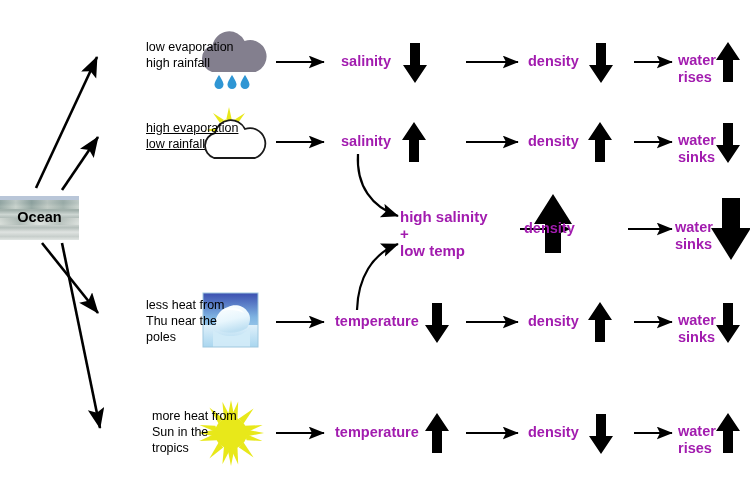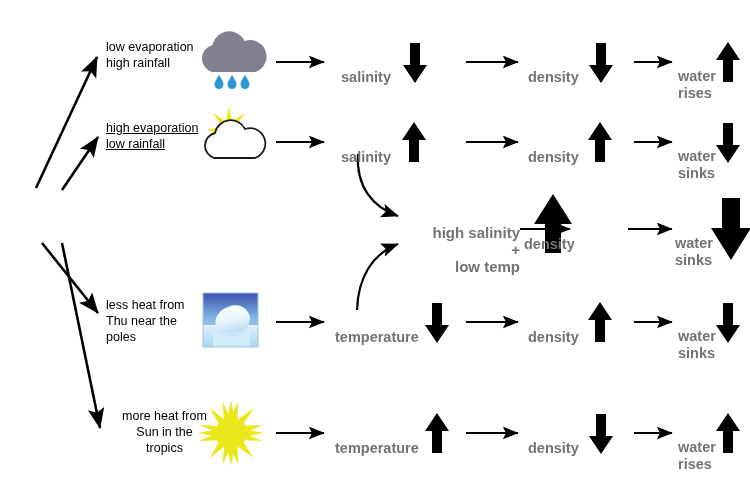--- a/index.html
+++ b/index.html
@@ -13,31 +13,31 @@
   #stage{position:absolute;left:0;top:0;width:750px;height:500px;}
   .abs{position:absolute;}
 
   
   .lbl{
     font-size:12.5px;
     color:#000;
     line-height:16px;
     font-weight:400;
     white-space:pre-line;
+    margin-left:40px;
   }
   .node{
     font-size:14.5px;
     font-weight:bold;
-    color:#737373;
+    color:#a21caf;
     line-height:17px;
     white-space:pre-line;
-    margin-top:16px;
   }
   .node.big{font-size:15px;}
-  .center{text-align:right;}
+  .center{text-align:left;}
 
   
   .ocean-img{
     width:79px;height:44px;
     background:
       linear-gradient(180deg,#b9c6d8 0%,#b9c6d8 9%,#8fa0a3 9%,#7f9496 16%,
         #b9c4bf 24%,#9eada8 32%,#cdd6d2 42%,#aab6b2 52%,#d6dcd9 62%,
         #b6c0bc 72%,#dfe3e1 82%,#c8cfcc 92%,#e2e6e4 100%);
     position:relative;
     overflow:hidden;
@@ -235,20 +235,23 @@
       <g>
           <path d="M596,414 h10 v22 h7 l-12,18 l-12,-18 h7 z"></path>
         </g>
 
       <g>
           <path d="M728,413 l12,18 h-7 v22 h-10 v-22 h-7 z"></path>
         </g>
     </g>
   </svg>
 
+  <div class="abs ocean-img" style="left:0px;top:196px;">
+    <div class="ocean-text">Ocean</div>
+  </div>
 
   <div class="abs lbl" style="left:106px;top:39px;width:110px;">low evaporation
 high rainfall</div>
   <div class="abs node" style="left:341px;top:53px;">salinity</div>
   <div class="abs node" style="left:528px;top:53px;">density</div>
   <div class="abs node" style="left:678px;top:52px;width:48px;">water
 rises</div>
 
   <div class="abs lbl" style="left:106px;top:120px;width:115px;text-decoration:underline;">high evaporation
 low rainfall</div>
@@ -265,21 +268,21 @@
 sinks</div>
 
   <div class="abs lbl" style="left:106px;top:297px;width:105px;">less heat from
 Thu near the
 poles</div>
   <div class="abs node" style="left:335px;top:313px;">temperature</div>
   <div class="abs node" style="left:528px;top:313px;">density</div>
   <div class="abs node" style="left:678px;top:312px;width:48px;">water
 sinks</div>
 
-  <div class="abs lbl" style="left:112px;top:408px;width:105px;text-align:center;">more heat from
+  <div class="abs lbl" style="left:112px;top:408px;width:105px;">more heat from
 Sun in the
 tropics</div>
   <div class="abs node" style="left:335px;top:424px;">temperature</div>
   <div class="abs node" style="left:528px;top:424px;">density</div>
   <div class="abs node" style="left:678px;top:423px;width:48px;">water
 rises</div>
 
 </div>
 
 </body></html>

